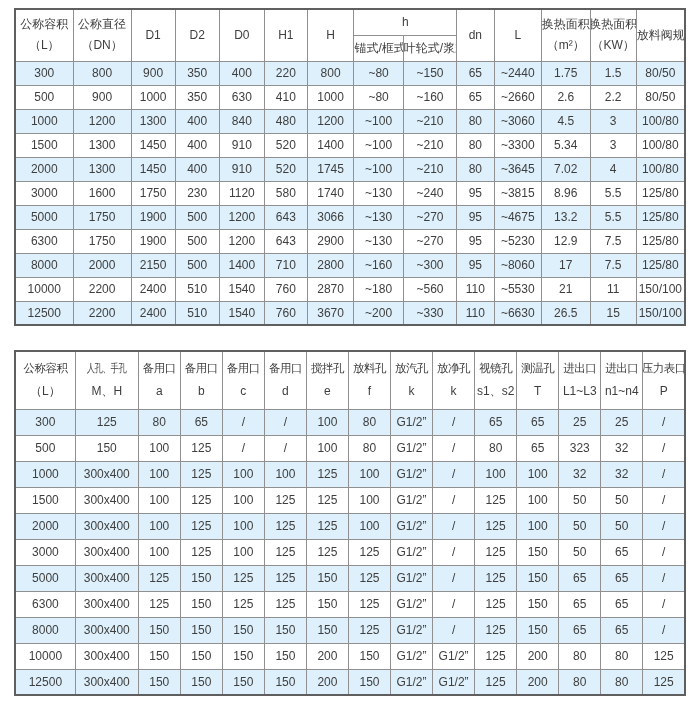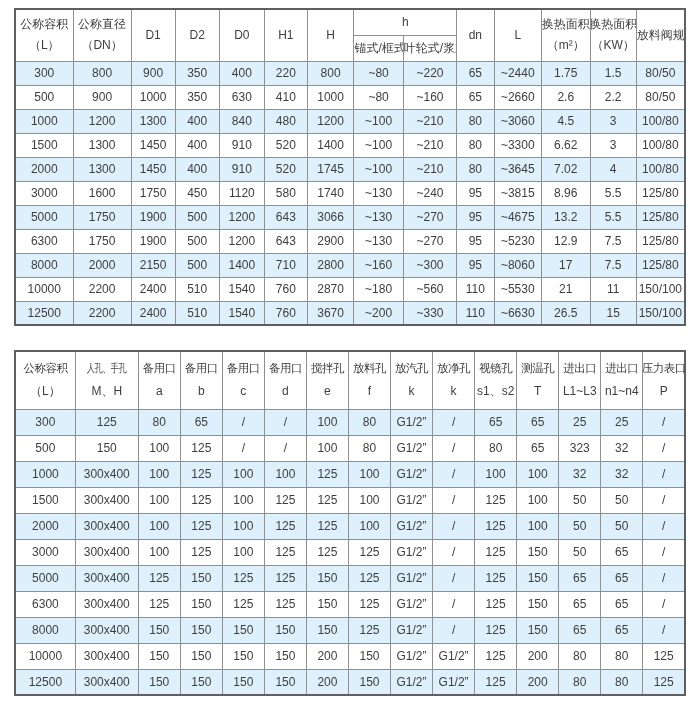--- a/index.html
+++ b/index.html
@@ -119,21 +119,21 @@
     <tbody>
         <tr class="alt">
           <td>300</td>
           <td>800</td>
           <td>900</td>
           <td>350</td>
           <td>400</td>
           <td>220</td>
           <td>800</td>
           <td>~80</td>
-          <td>~220</td>
+          <td>~150</td>
           <td>65</td>
           <td>~2440</td>
           <td>1.75</td>
           <td>1.5</td>
           <td>80/50</td>
         </tr>
         <tr>
           <td>500</td>
           <td>900</td>
           <td>1000</td>
@@ -170,21 +170,21 @@
           <td>1300</td>
           <td>1450</td>
           <td>400</td>
           <td>910</td>
           <td>520</td>
           <td>1400</td>
           <td>~100</td>
           <td>~210</td>
           <td>80</td>
           <td>~3300</td>
-          <td>6.62</td>
+          <td>5.34</td>
           <td>3</td>
           <td>100/80</td>
         </tr>
         <tr class="alt">
           <td>2000</td>
           <td>1300</td>
           <td>1450</td>
           <td>400</td>
           <td>910</td>
           <td>520</td>
@@ -194,21 +194,21 @@
           <td>80</td>
           <td>~3645</td>
           <td>7.02</td>
           <td>4</td>
           <td>100/80</td>
         </tr>
         <tr>
           <td>3000</td>
           <td>1600</td>
           <td>1750</td>
-          <td>450</td>
+          <td>230</td>
           <td>1120</td>
           <td>580</td>
           <td>1740</td>
           <td>~130</td>
           <td>~240</td>
           <td>95</td>
           <td>~3815</td>
           <td>8.96</td>
           <td>5.5</td>
           <td>125/80</td>

